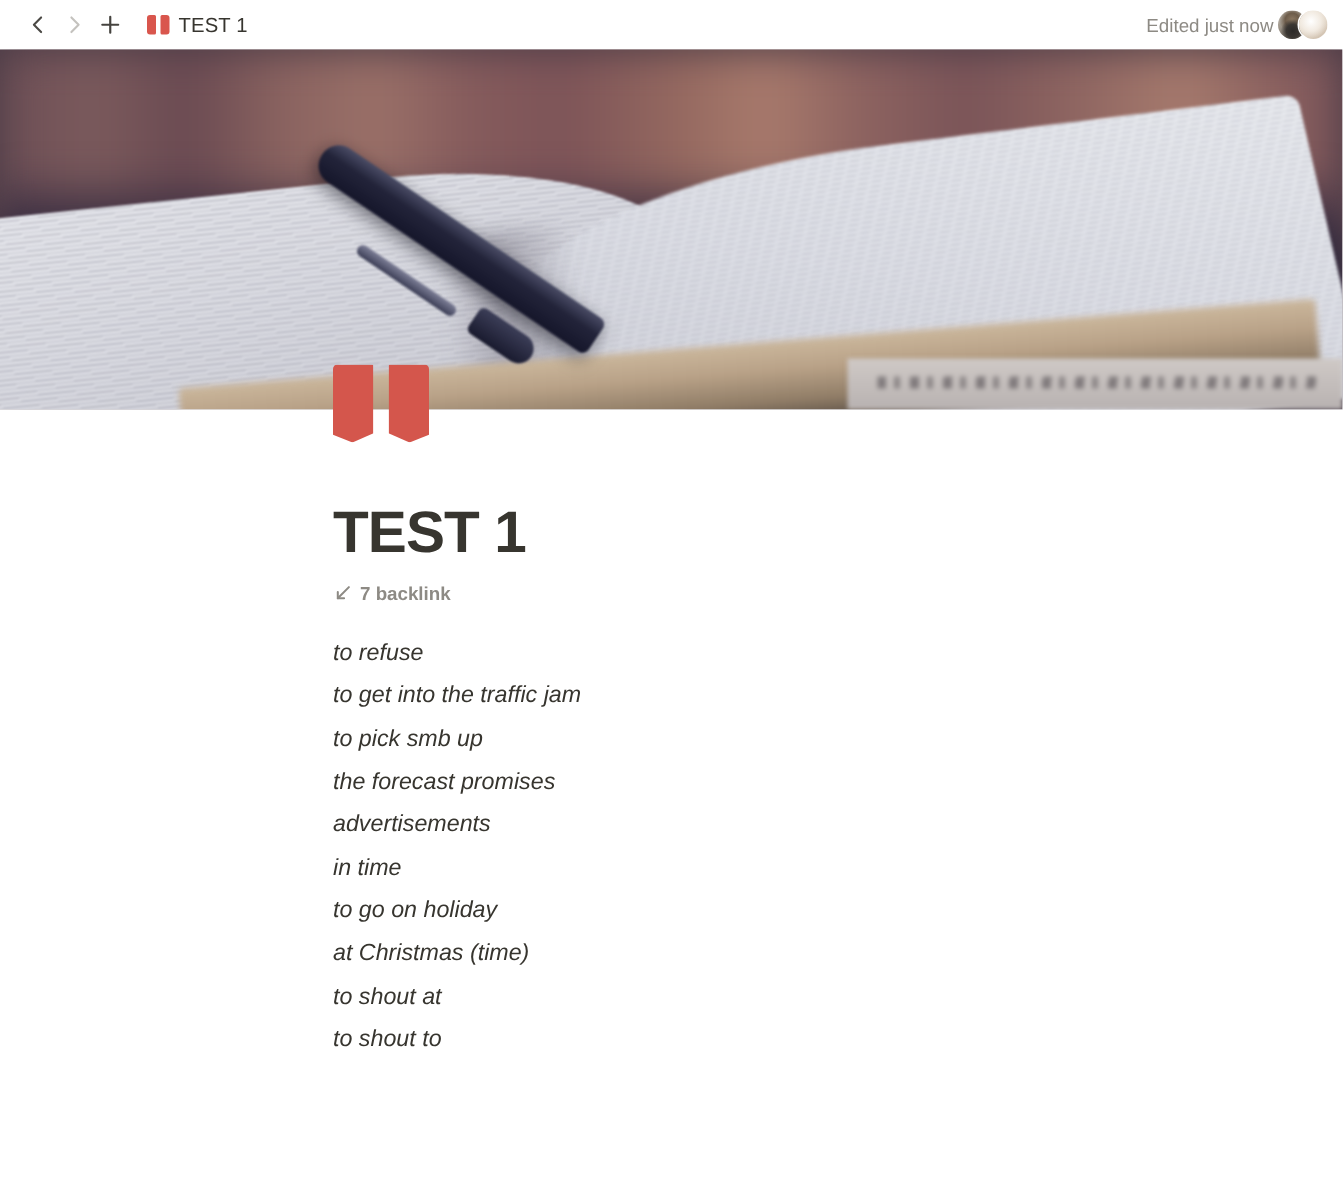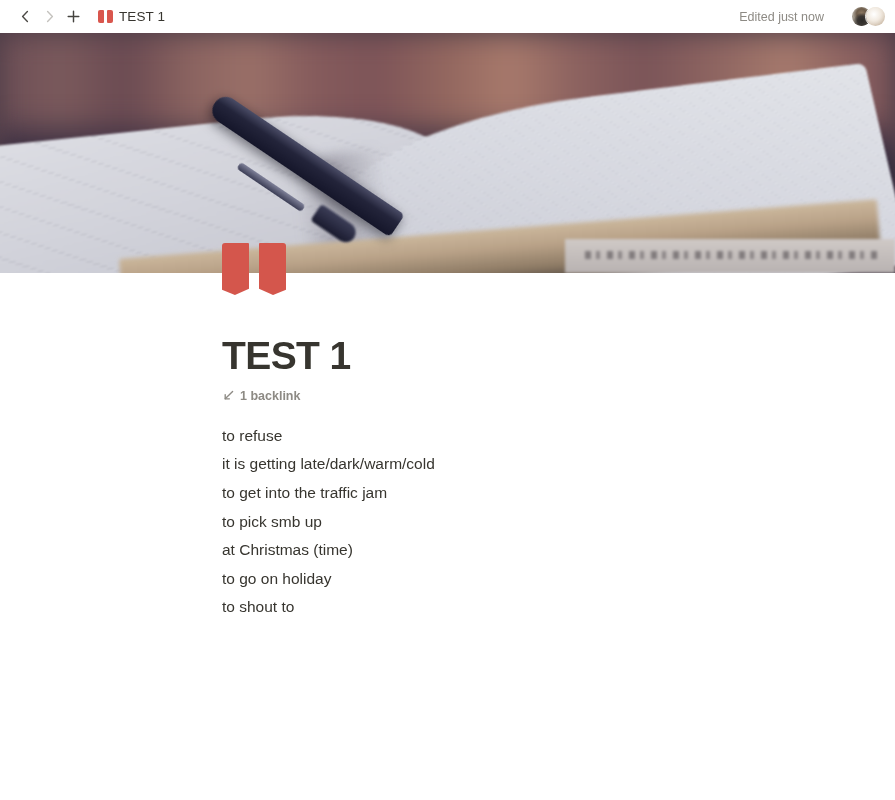--- a/index.html
+++ b/index.html
@@ -72,21 +72,21 @@
     font-size: 13.5px;
     color: #37352f;
     letter-spacing: 0.1px;
     white-space: nowrap;
   }
 
   .topbar-right {
     margin-left: auto;
     display: flex;
     align-items: center;
-    gap: 27px;
+    gap: 2px;
   }
 
   .edited-text {
     font-size: 12.5px;
     color: #8d8a84;
     white-space: nowrap;
   }
 
   .avatars {
     display: flex;
@@ -343,20 +343,21 @@
     margin-top: 19px;
   }
 
   .line {
     font-size: 15.5px;
     color: #37352f;
     line-height: 28.6px;
     height: 28.6px;
     white-space: nowrap;
     cursor: text;
+    font-style: italic;
   }
 </style>
 </head>
 <body>
 
 <div class="topbar">
 
   <div class="nav-group">
     <div class="nav-btn">
       <svg width="13" height="13" viewBox="0 0 13 13">
@@ -420,27 +421,30 @@
 
   <div class="content">
 
     <h1 class="title">TEST 1</h1>
 
     <div class="backlink">
       <svg width="13" height="13" viewBox="0 0 13 13">
         <path d="M10.6 2.4 L3.2 9.8" fill="none" stroke="#8d8a84" stroke-width="1.35" stroke-linecap="round"></path>
         <path d="M3.2 5.6 L3.2 9.8 L7.4 9.8" fill="none" stroke="#8d8a84" stroke-width="1.35" stroke-linecap="round" stroke-linejoin="round"></path>
       </svg>
-      <span class="backlink-label">1 backlink</span>
+      <span class="backlink-label">7 backlink</span>
     </div>
 
     <div class="body-lines">
       <div class="line">to refuse</div>
-      <div class="line">it is getting late/dark/warm/cold</div>
       <div class="line">to get into the traffic jam</div>
       <div class="line">to pick smb up</div>
+      <div class="line">the forecast promises</div>
+      <div class="line">advertisements</div>
+      <div class="line">in time</div>
+      <div class="line">to go on holiday</div>
       <div class="line">at Christmas (time)</div>
-      <div class="line">to go on holiday</div>
+      <div class="line">to shout at</div>
       <div class="line">to shout to</div>
     </div>
 
   </div>
 </div>
 
 </body></html>

